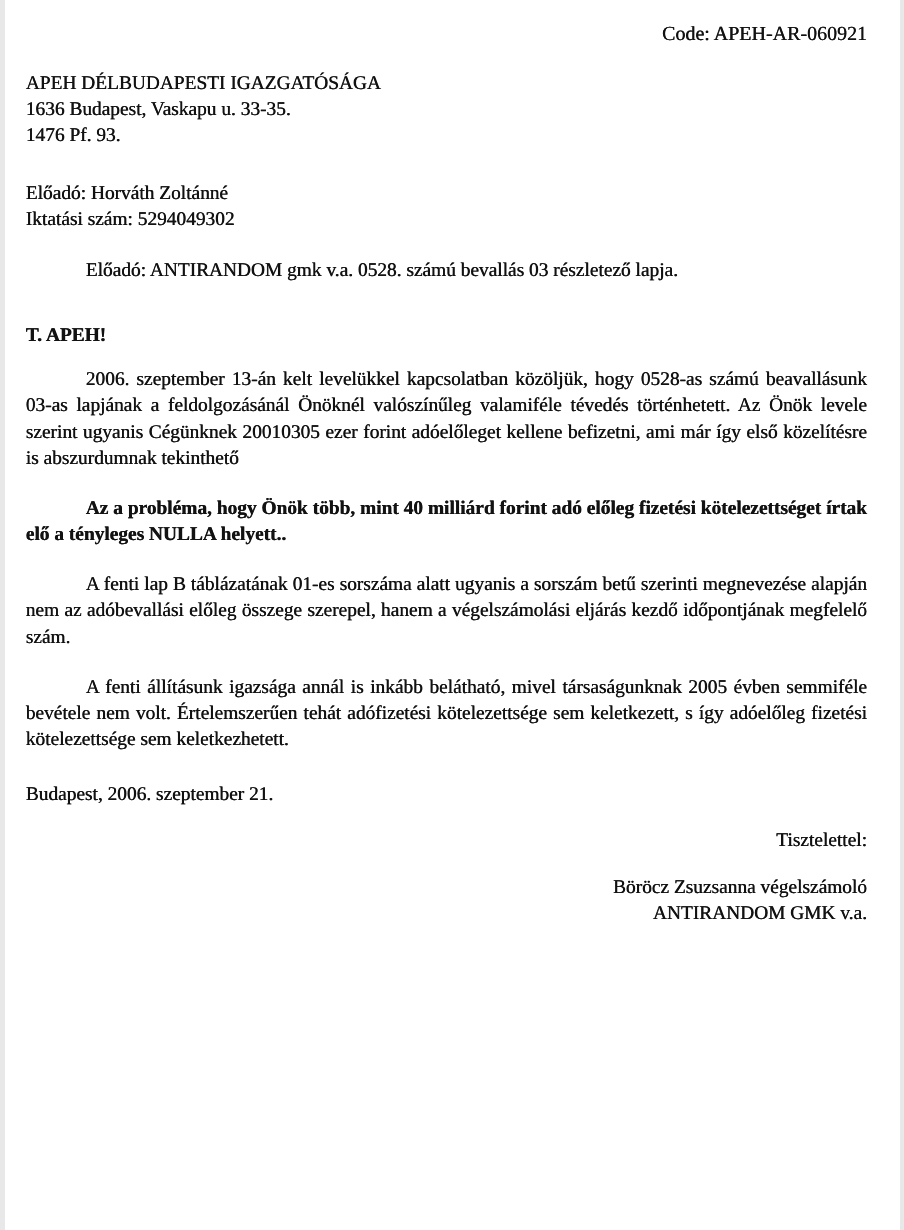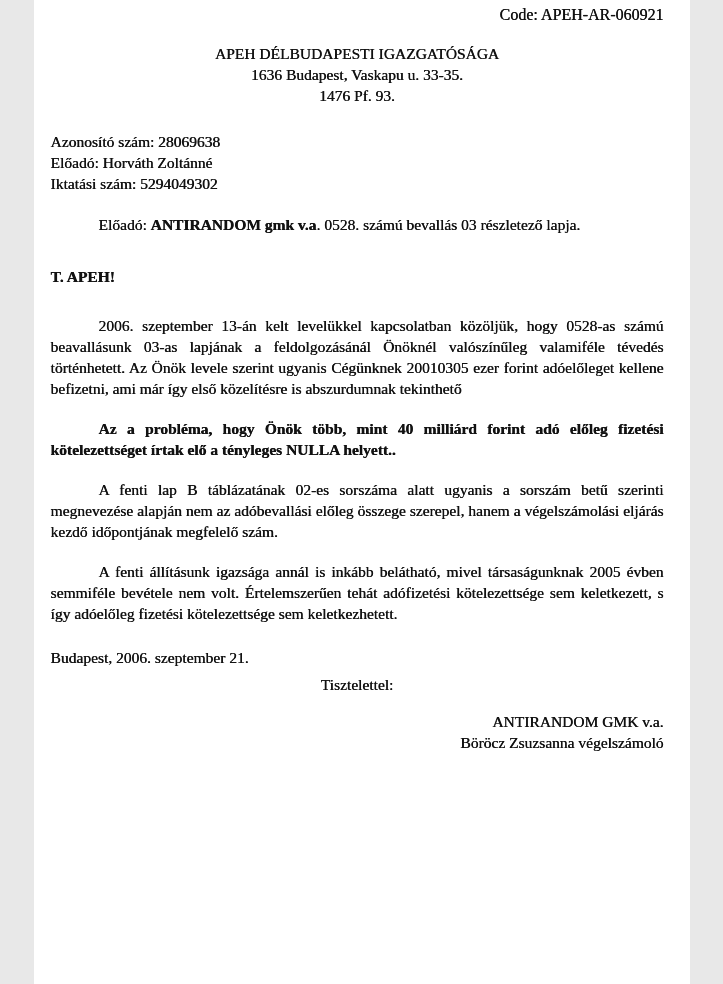--- a/index.html
+++ b/index.html
@@ -2,110 +2,108 @@
 <html><head>
 <meta charset="utf-8">
 <style>
   html, body {
     margin: 0;
     padding: 0;
     background: #e8e8e8;
   }
   .page {
     position: relative;
-    width: 656px;
+    width: 716px;
     height: 984px;
     margin: 0 auto;
     background: #ffffff;
     box-sizing: border-box;
-    padding: 4px 26px 0 17px;
+    padding: 17px 26px 0 17px;
     font-family: "Liberation Serif", "DejaVu Serif", serif;
     font-size: 15.5px;
     line-height: 21px;
     color: #121212;
     
     text-shadow: 0.35px 0 0 currentColor;
     overflow: hidden;
   }
   .code-line {
     text-align: right;
     font-size: 16px;
   }
   .sender {
     margin-top: 18px;
-    text-align: center;
   }
   .meta {
     margin-top: 25px;
   }
   .subject {
     margin-top: 20px;
     padding-left: 48px;
   }
-  .subject b { font-weight: 700; }
+  .subject b { font-weight: 400; }
   .salutation {
     margin-top: 31px;
     font-weight: 700;
   }
   p.para {
     margin: 19px 0 0 0;
     text-indent: 48px;
     text-align: justify;
   }
-  p.para.first { margin-top: 28px; }
+  p.para.first { margin-top: 14px; }
   p.para.bold { font-weight: 700; }
   .date-line {
     margin-top: 23px;
   }
   .closing {
-    margin-top: 6px;
-    text-align: center;
+    margin-top: 16px;
+    text-align: right;
   }
   .signature {
     margin-top: 16px;
     text-align: right;
   }
 </style>
 </head>
 <body>
 
 <div class="page">
 
   <div class="code-line">Code: APEH-AR-060921</div>
 
   <div class="sender">
     <div>APEH DÉLBUDAPESTI IGAZGATÓSÁGA</div>
     <div>1636 Budapest, Vaskapu u. 33-35.</div>
     <div>1476 Pf. 93.</div>
   </div>
 
   <div class="meta">
-    <div>Azonosító szám: 28069638</div>
     <div>Előadó: Horváth Zoltánné</div>
     <div>Iktatási szám: 5294049302</div>
   </div>
 
   <div class="subject">
     <span>Előadó: </span><b>ANTIRANDOM gmk v.a</b><span>. 0528. számú bevallás 03 részletező lapja.</span>
   </div>
 
   <div class="salutation">T. APEH!</div>
 
   <p class="para first">2006. szeptember 13-án kelt levelükkel kapcsolatban közöljük, hogy 0528-as számú beavallásunk 03-as lapjának a feldolgozásánál Önöknél valószínűleg valamiféle tévedés történhetett. Az Önök levele szerint ugyanis Cégünknek 20010305 ezer forint adóelőleget kellene befizetni, ami már így első közelítésre is abszurdumnak tekinthető</p>
 
   <p class="para bold">Az a probléma, hogy Önök több, mint 40 milliárd forint adó előleg fizetési kötelezettséget írtak elő a tényleges NULLA helyett..</p>
 
-  <p class="para">A fenti lap B táblázatának 02-es sorszáma alatt ugyanis a sorszám betű szerinti megnevezése alapján nem az adóbevallási előleg összege szerepel, hanem a végelszámolási eljárás kezdő időpontjának megfelelő szám.</p>
+  <p class="para">A fenti lap B táblázatának 01-es sorszáma alatt ugyanis a sorszám betű szerinti megnevezése alapján nem az adóbevallási előleg összege szerepel, hanem a végelszámolási eljárás kezdő időpontjának megfelelő szám.</p>
 
 
   <p class="para">A fenti állításunk igazsága annál is inkább belátható, mivel társaságunknak 2005 évben semmiféle bevétele nem volt. Értelemszerűen tehát adófizetési kötelezettsége sem keletkezett, s így adóelőleg fizetési kötelezettsége sem keletkezhetett.</p>
 
 
   <div class="date-line">Budapest, 2006. szeptember 21.</div>
 
   <div class="closing">Tisztelettel:</div>
 
   <div class="signature">
+    <div>Böröcz Zsuzsanna végelszámoló</div>
     <div>ANTIRANDOM GMK v.a.</div>
-    <div>Böröcz Zsuzsanna végelszámoló</div>
   </div>
 
 </div>
 
 </body></html>

